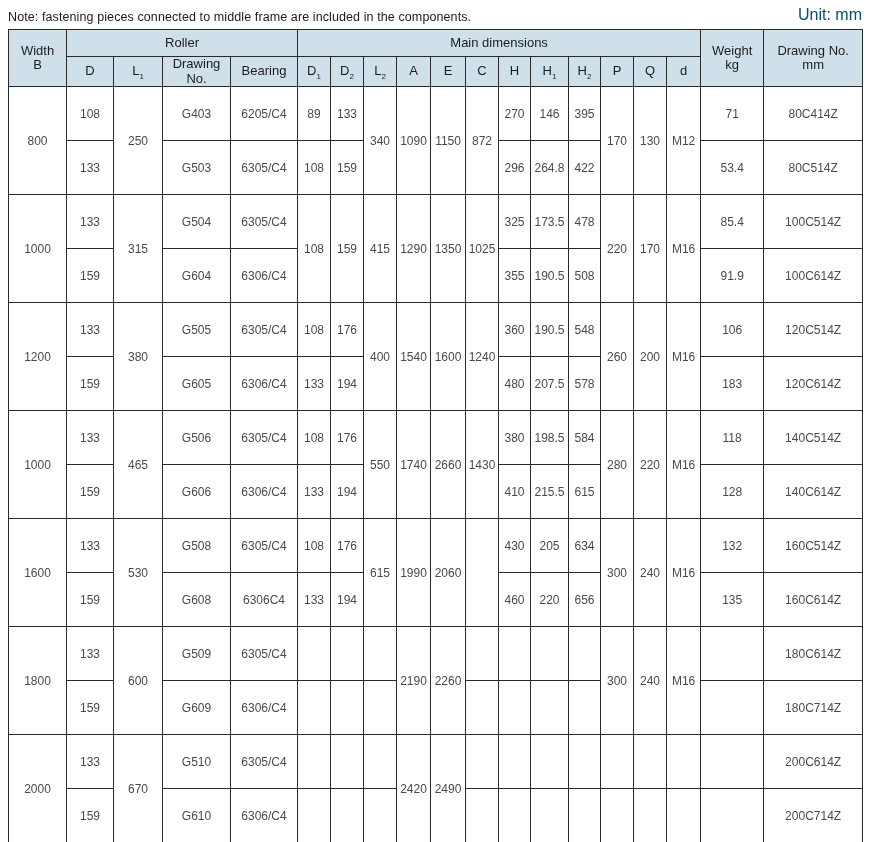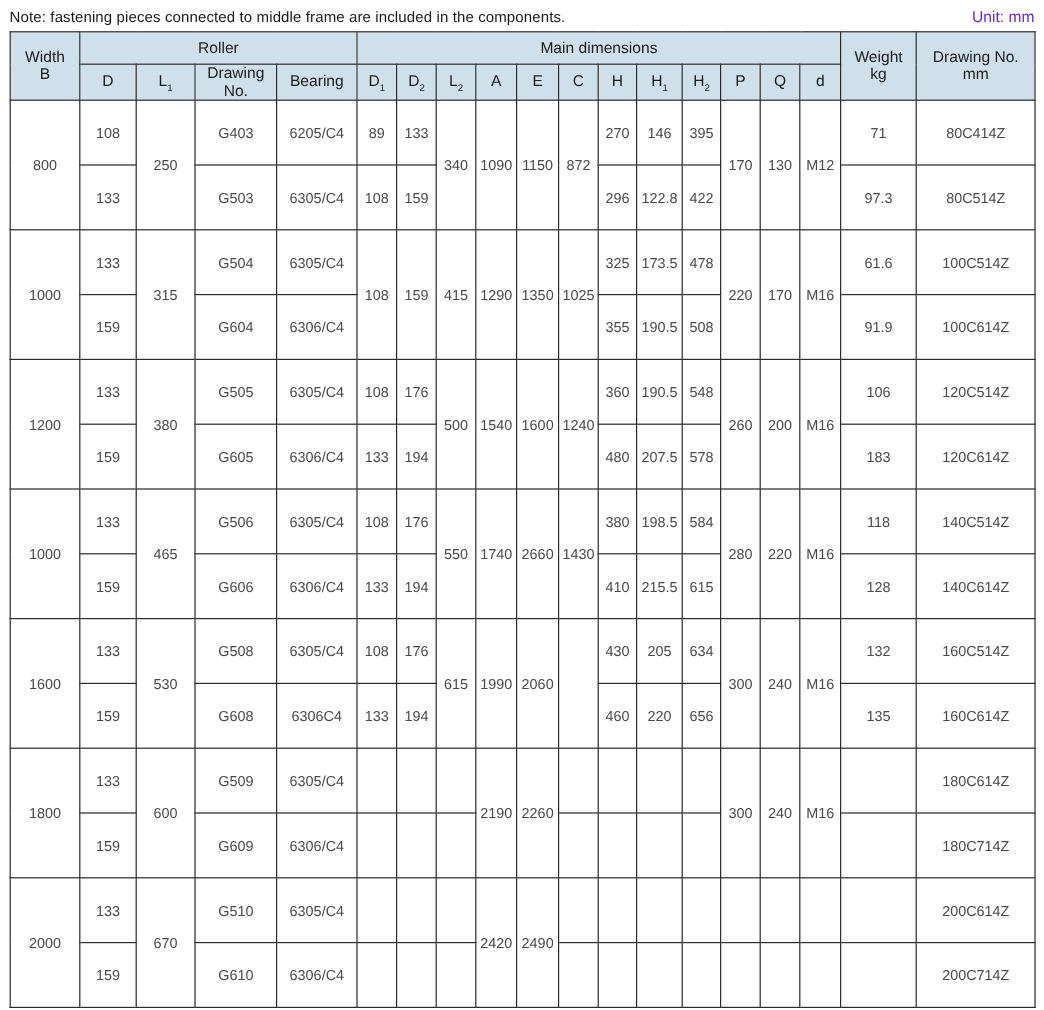--- a/index.html
+++ b/index.html
@@ -1,20 +1,20 @@
 <!DOCTYPE html>
 <html><head>
 <meta charset="utf-8">
 <style>
   * { margin:0; padding:0; box-sizing:border-box; }
   html,body { width:870px; background:#ffffff; font-family:"Liberation Sans", sans-serif; }
   .page { width:870px; height:842px; padding:6px 8px 24px 8px; }
   .topbar { display:flex; justify-content:space-between; align-items:flex-end; margin-bottom:5px; }
   .note { font-size:12.5px; color:#1b1b1b; letter-spacing:0.1px; }
-  .unit { font-size:13px; color:#6d28d9; }
+  .unit { font-size:16px; color:#0c4a6e; }
   table.spec { border-collapse:collapse; table-layout:fixed; width:854px; border:1px solid #c2410c; }
   .spec th, .spec td { border:1px solid #2a2a2a; text-align:center; vertical-align:middle; overflow:hidden; }
   .spec thead th {
     background:#cfe0eb;
     font-weight:400;
     font-size:13px;
     color:#1c1c1c;
     white-space:pre-line;
     line-height:1.12;
   }
@@ -108,65 +108,65 @@
           <td>71</td>
           <td>80C414Z</td>
         </tr>
         <tr>
           <td>133</td>
           <td>G503</td>
           <td>6305/C4</td>
           <td>108</td>
           <td>159</td>
           <td>296</td>
-          <td>122.8</td>
+          <td>264.8</td>
           <td>422</td>
-          <td>97.3</td>
+          <td>53.4</td>
           <td>80C514Z</td>
         </tr>
         <tr>
           <td rowspan="2">1000</td>
           <td>133</td>
           <td rowspan="2">315</td>
           <td>G504</td>
           <td>6305/C4</td>
           <td rowspan="2">108</td>
           <td rowspan="2">159</td>
           <td rowspan="2">415</td>
           <td rowspan="2">1290</td>
           <td rowspan="2">1350</td>
           <td rowspan="2">1025</td>
           <td>325</td>
           <td>173.5</td>
           <td>478</td>
           <td rowspan="2">220</td>
           <td rowspan="2">170</td>
           <td rowspan="2">M16</td>
-          <td>61.6</td>
+          <td>85.4</td>
           <td>100C514Z</td>
         </tr>
         <tr>
           <td>159</td>
           <td>G604</td>
           <td>6306/C4</td>
           <td>355</td>
           <td>190.5</td>
           <td>508</td>
           <td>91.9</td>
           <td>100C614Z</td>
         </tr>
         <tr>
           <td rowspan="2">1200</td>
           <td>133</td>
           <td rowspan="2">380</td>
           <td>G505</td>
           <td>6305/C4</td>
           <td>108</td>
           <td>176</td>
-          <td rowspan="2">500</td>
+          <td rowspan="2">400</td>
           <td rowspan="2">1540</td>
           <td rowspan="2">1600</td>
           <td rowspan="2">1240</td>
           <td>360</td>
           <td>190.5</td>
           <td>548</td>
           <td rowspan="2">260</td>
           <td rowspan="2">200</td>
           <td rowspan="2">M16</td>
           <td>106</td>

